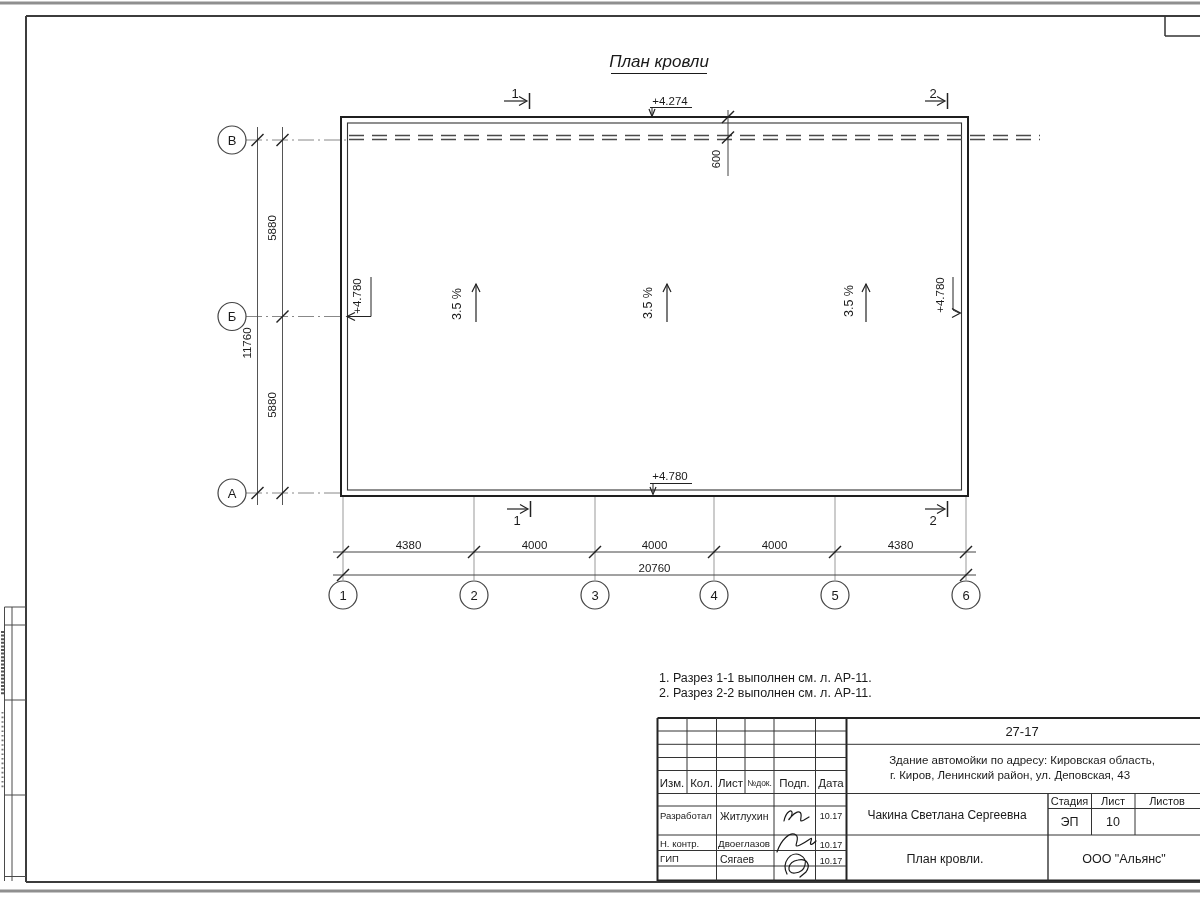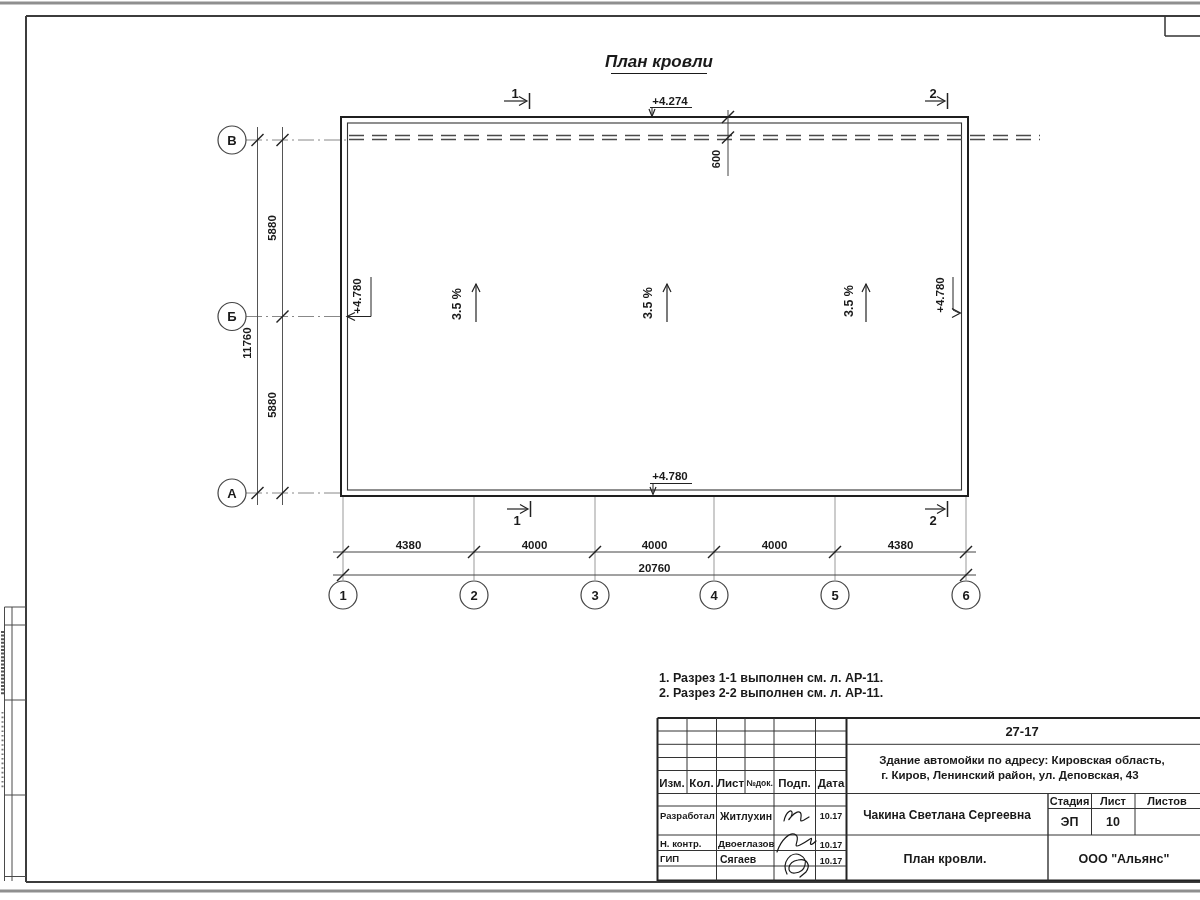--- a/index.html
+++ b/index.html
@@ -1,18 +1,18 @@
 <!DOCTYPE html>
 <html><head>
 <meta charset="utf-8">
 <style>
   html,body{margin:0;padding:0;background:#e8e8e8;}
   .sheet{
     position:relative;width:1200px;height:900px;background:#ffffff;
-    overflow:hidden;font-family:"Liberation Sans", sans-serif;color:#1a1a1a;font-weight:bold;
+    overflow:hidden;font-family:"Liberation Sans", sans-serif;color:#1a1a1a;
   }
   svg{position:absolute;left:0;top:0;}
   svg text{fill:#1a1a1a;font-family:"Liberation Sans", sans-serif;}
 </style>
 </head>
 <body>
 
 <div class="sheet">
 <svg width="1200" height="900" viewBox="0 0 1200 900">
 

